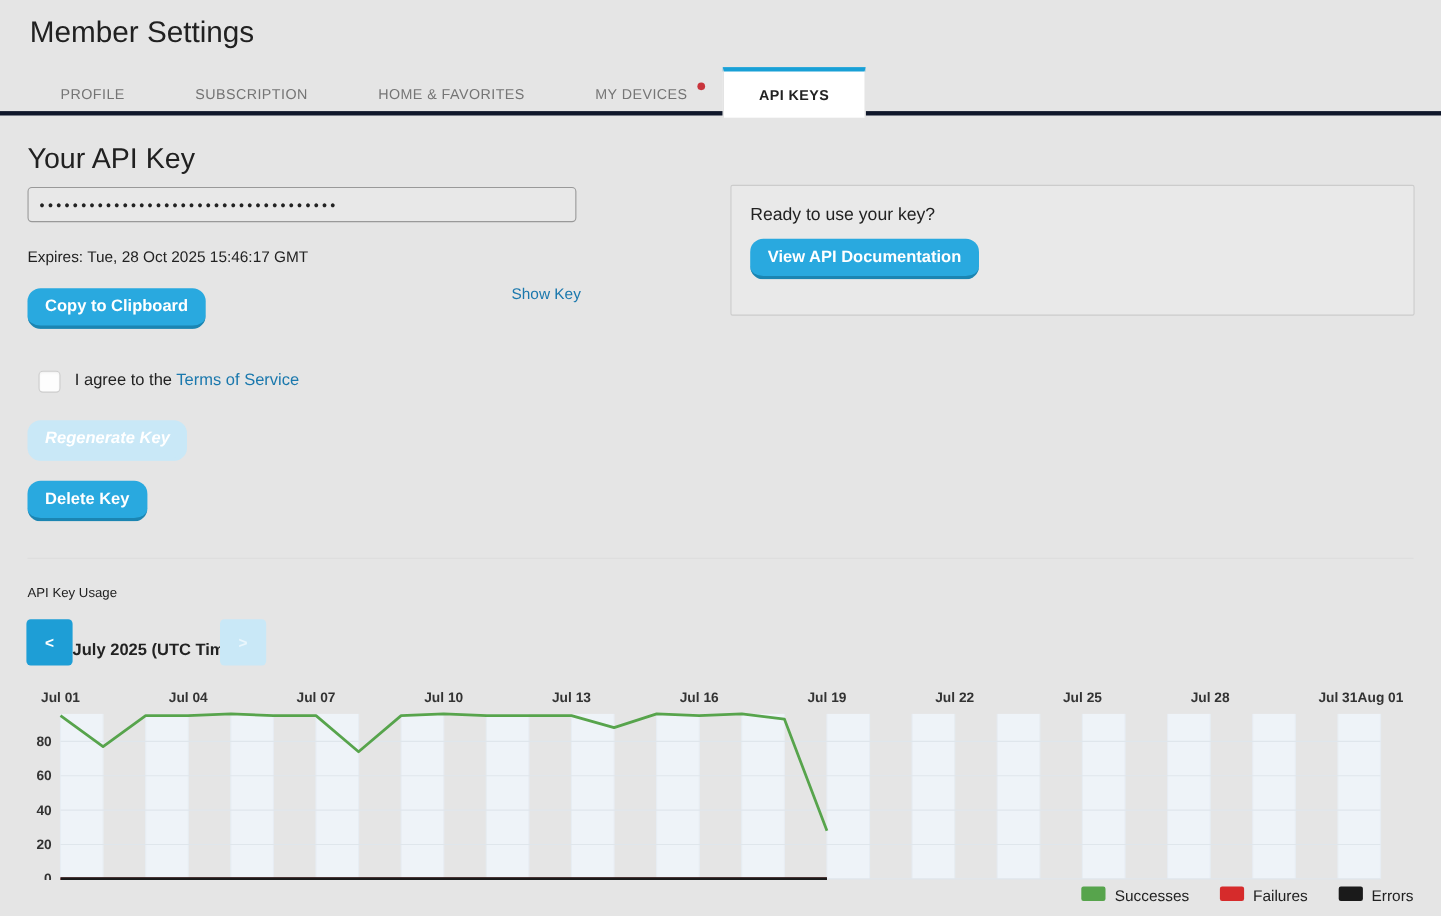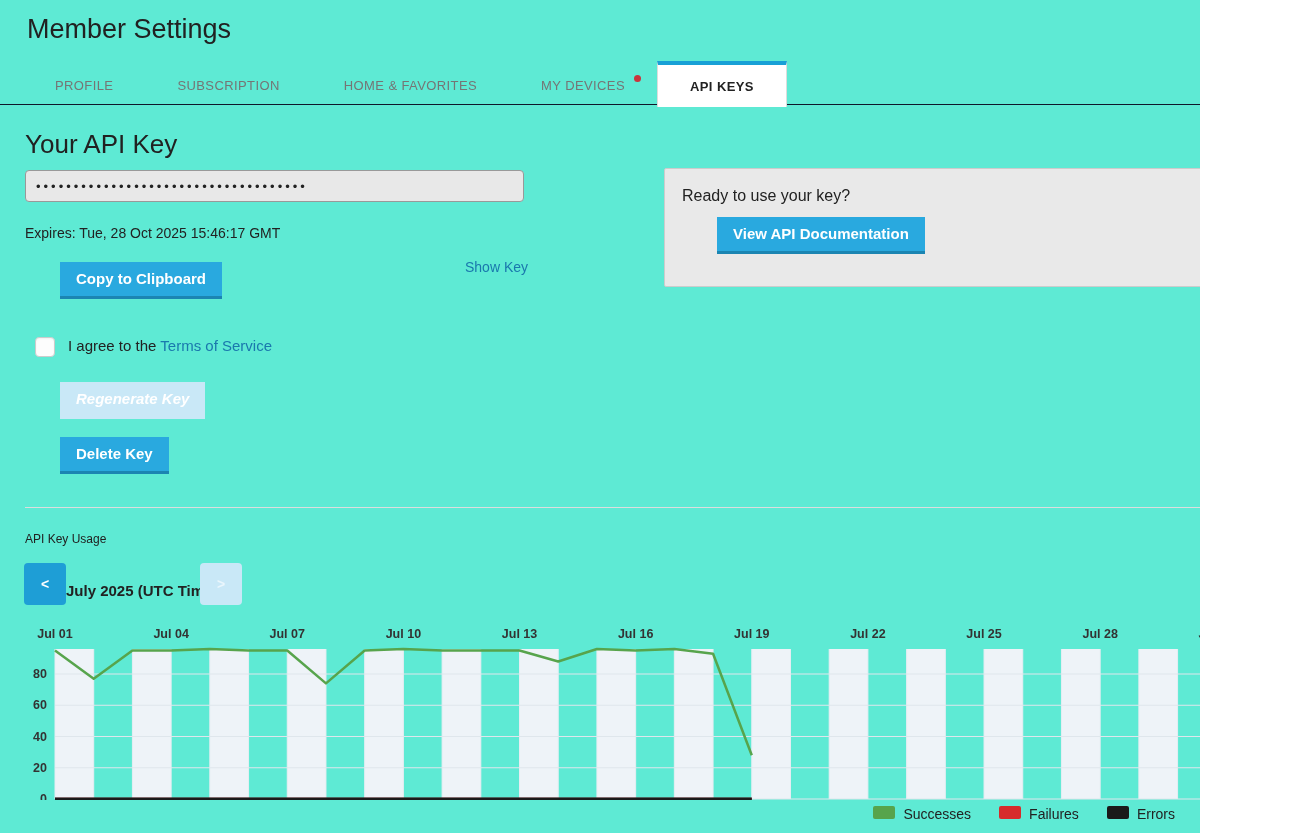--- a/index.html
+++ b/index.html
@@ -1,35 +1,35 @@
 <!DOCTYPE html>
 <html><head>
 <meta charset="utf-8">
 <style>
   * { margin:0; padding:0; box-sizing:border-box; }
   html,body { background:#fff; }
   body { font-family:"Liberation Sans", sans-serif; color:#222; }
-  #screen { position:relative; width:1200px; height:833px; background:#5eead4; overflow:hidden; }
+  #screen { position:relative; width:1310px; height:833px; background:#e5e5e5; overflow:hidden; }
 
   
   .page-title { position:absolute; left:27px; top:14px; font-size:27px; font-weight:400; color:#212121; }
-  .tabbar { position:absolute; left:0; top:61px; width:1310px; height:44px; border-bottom:1px solid #0f172a; }
+  .tabbar { position:absolute; left:0; top:61px; width:1310px; height:44px; border-bottom:4px solid #0f172a; }
   .tabs { position:absolute; left:23px; top:0; height:44px; display:flex; align-items:stretch; }
   .tab { position:relative; display:flex; align-items:center; justify-content:center;
          padding:0 32px; font-size:13px; letter-spacing:.4px; color:#757575; cursor:pointer;
          border-top:4px solid transparent; white-space:nowrap; }
   .tab.active { background:#fff; color:#222; font-weight:bold;
                 border-top:4px solid #18a0d6; border-left:1px solid #ddd; border-right:1px solid #ddd;
                 height:46px; z-index:2; }
   .tab .dot { position:absolute; top:10px; right:16px; width:7px; height:7px; border-radius:50%; background:#c9353d; }
 
   
   .btn { display:inline-block; background:#29a9df; color:#fff; font-weight:bold; font-size:15px;
-         border:none; border-bottom:3px solid #1b85b2; border-radius:0; padding:0 16px;
-         height:37px; line-height:34px; cursor:pointer; font-family:inherit;margin-left:35px; }
+         border:none; border-bottom:3px solid #1b85b2; border-radius:12px; padding:0 16px;
+         height:37px; line-height:34px; cursor:pointer; font-family:inherit; }
   .btn.disabled { background:#c9e8f7; border-bottom-color:#c9e8f7; cursor:default;font-style:italic; }
   a.link { color:#1a78ad; cursor:pointer; font-size:14px; }
 
   
   .h2 { position:absolute; left:25px; top:129px; font-size:26px; font-weight:400; color:#212121; }
   .key-input { position:absolute; left:25px; top:170px; width:499px; height:32px;
                background:#e8e8e8; border:1px solid #999; border-radius:4px;
                font-size:13px; letter-spacing:3px; color:#222; padding:0 10px; font-family:inherit; }
   .expires { position:absolute; left:25px; top:225px; font-size:14px; color:#222; }
   .copy-btn { position:absolute; left:25px; top:262px; }

